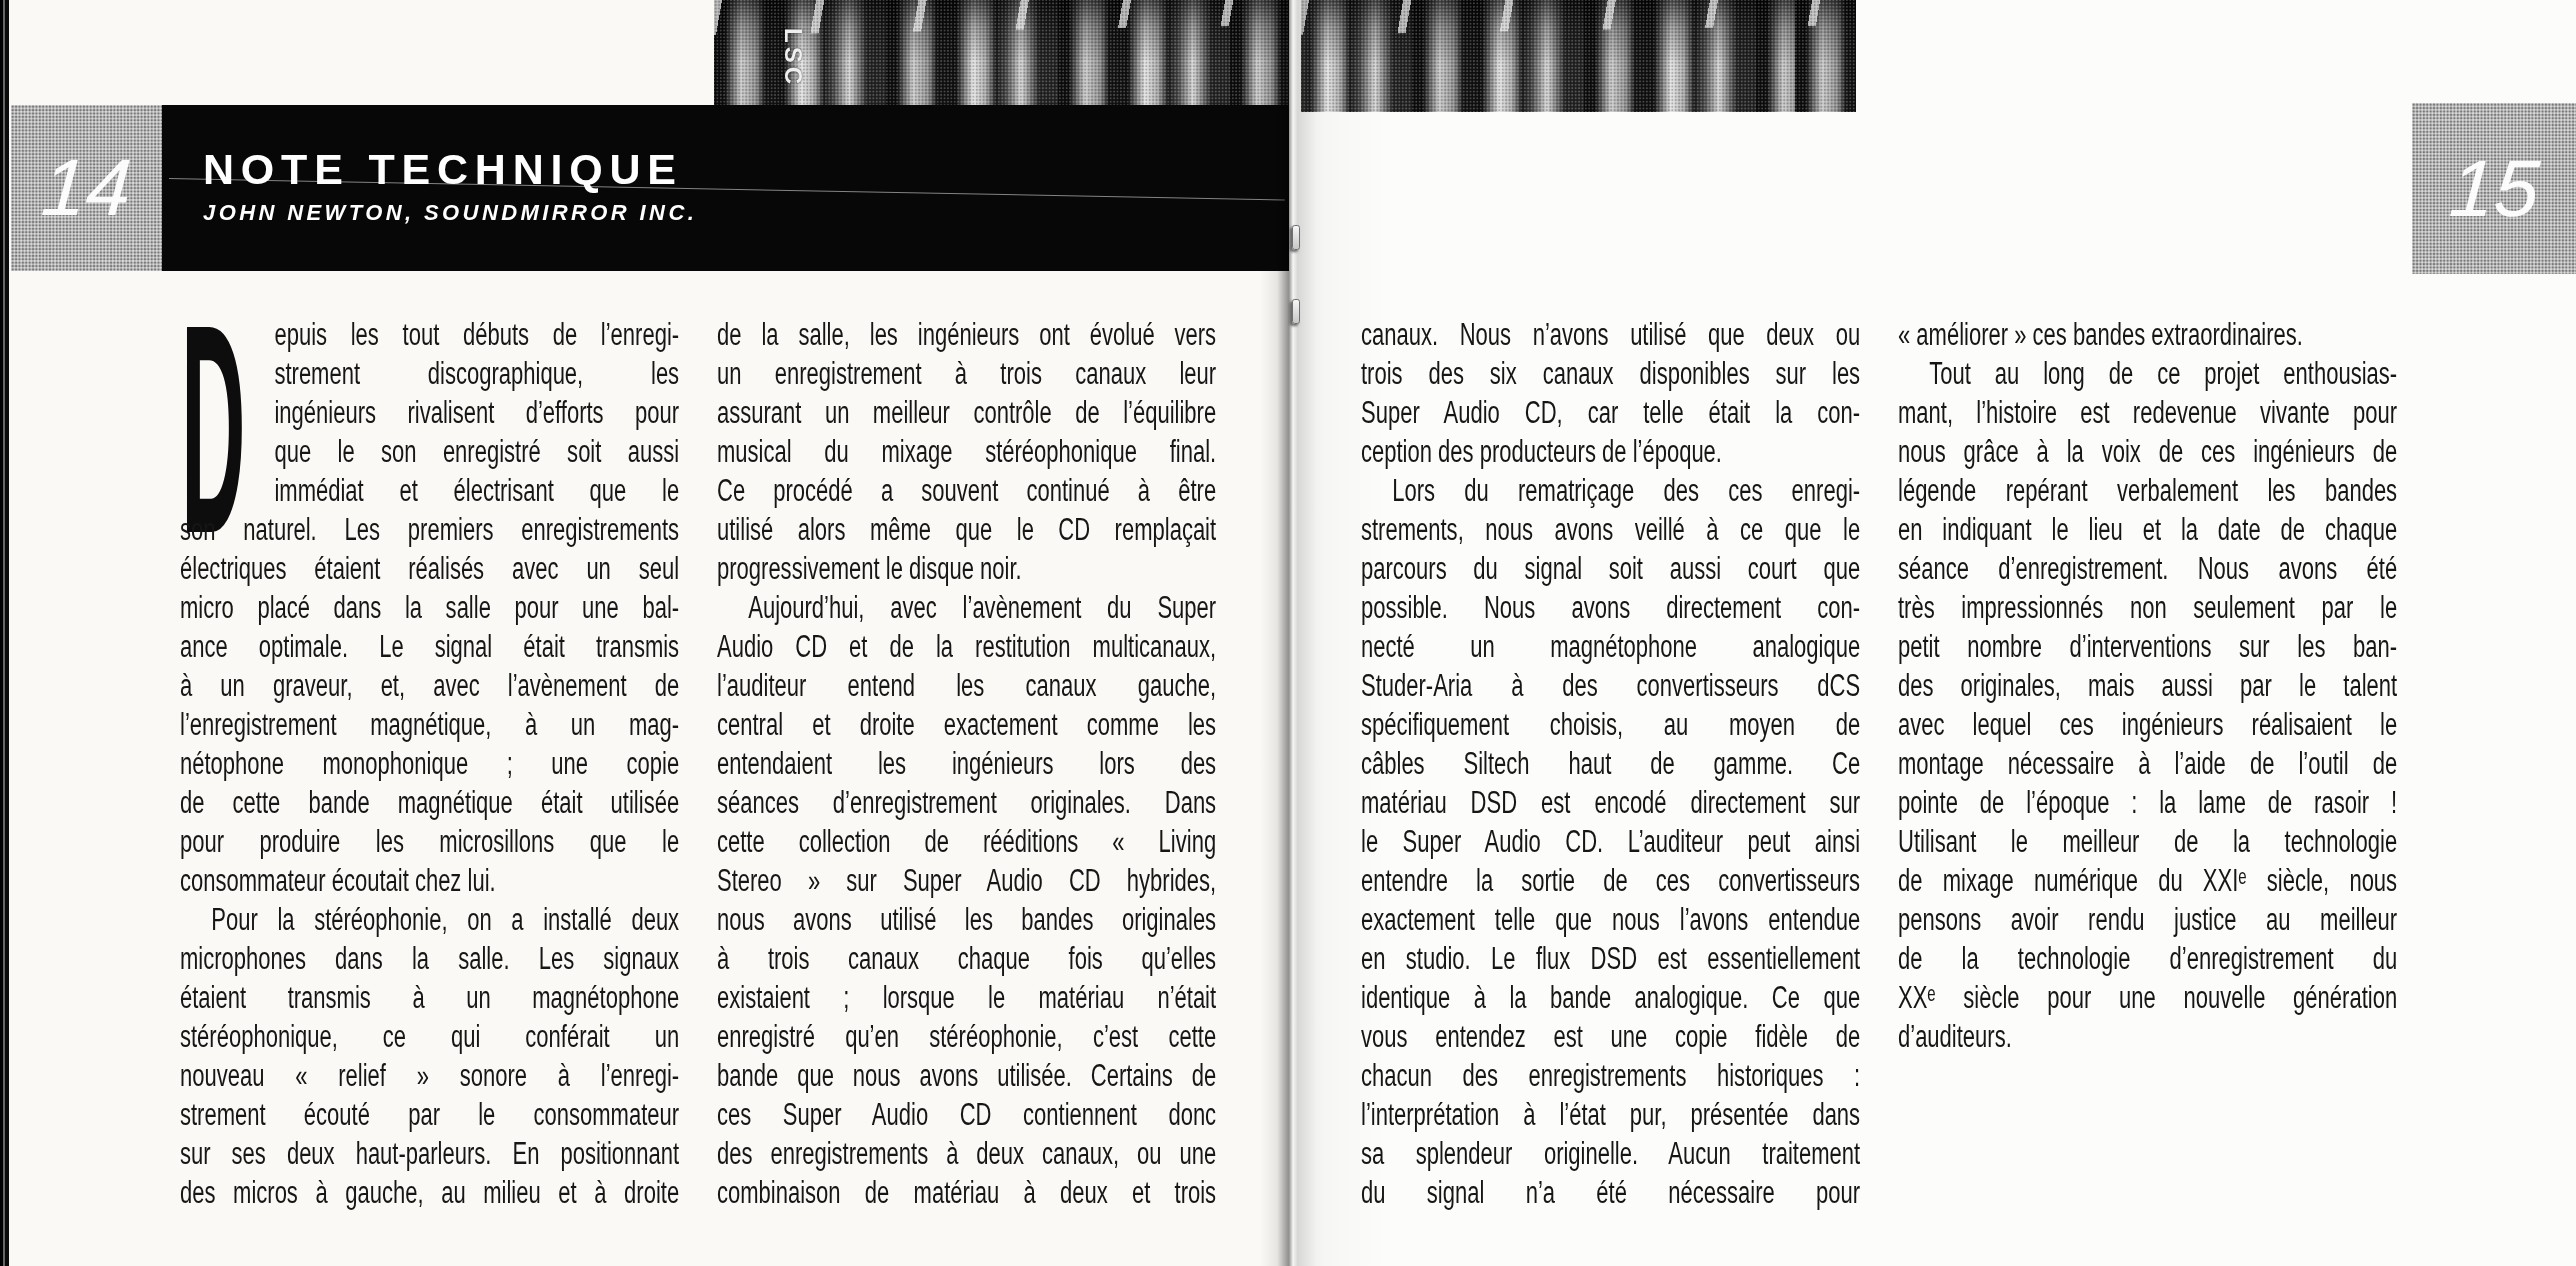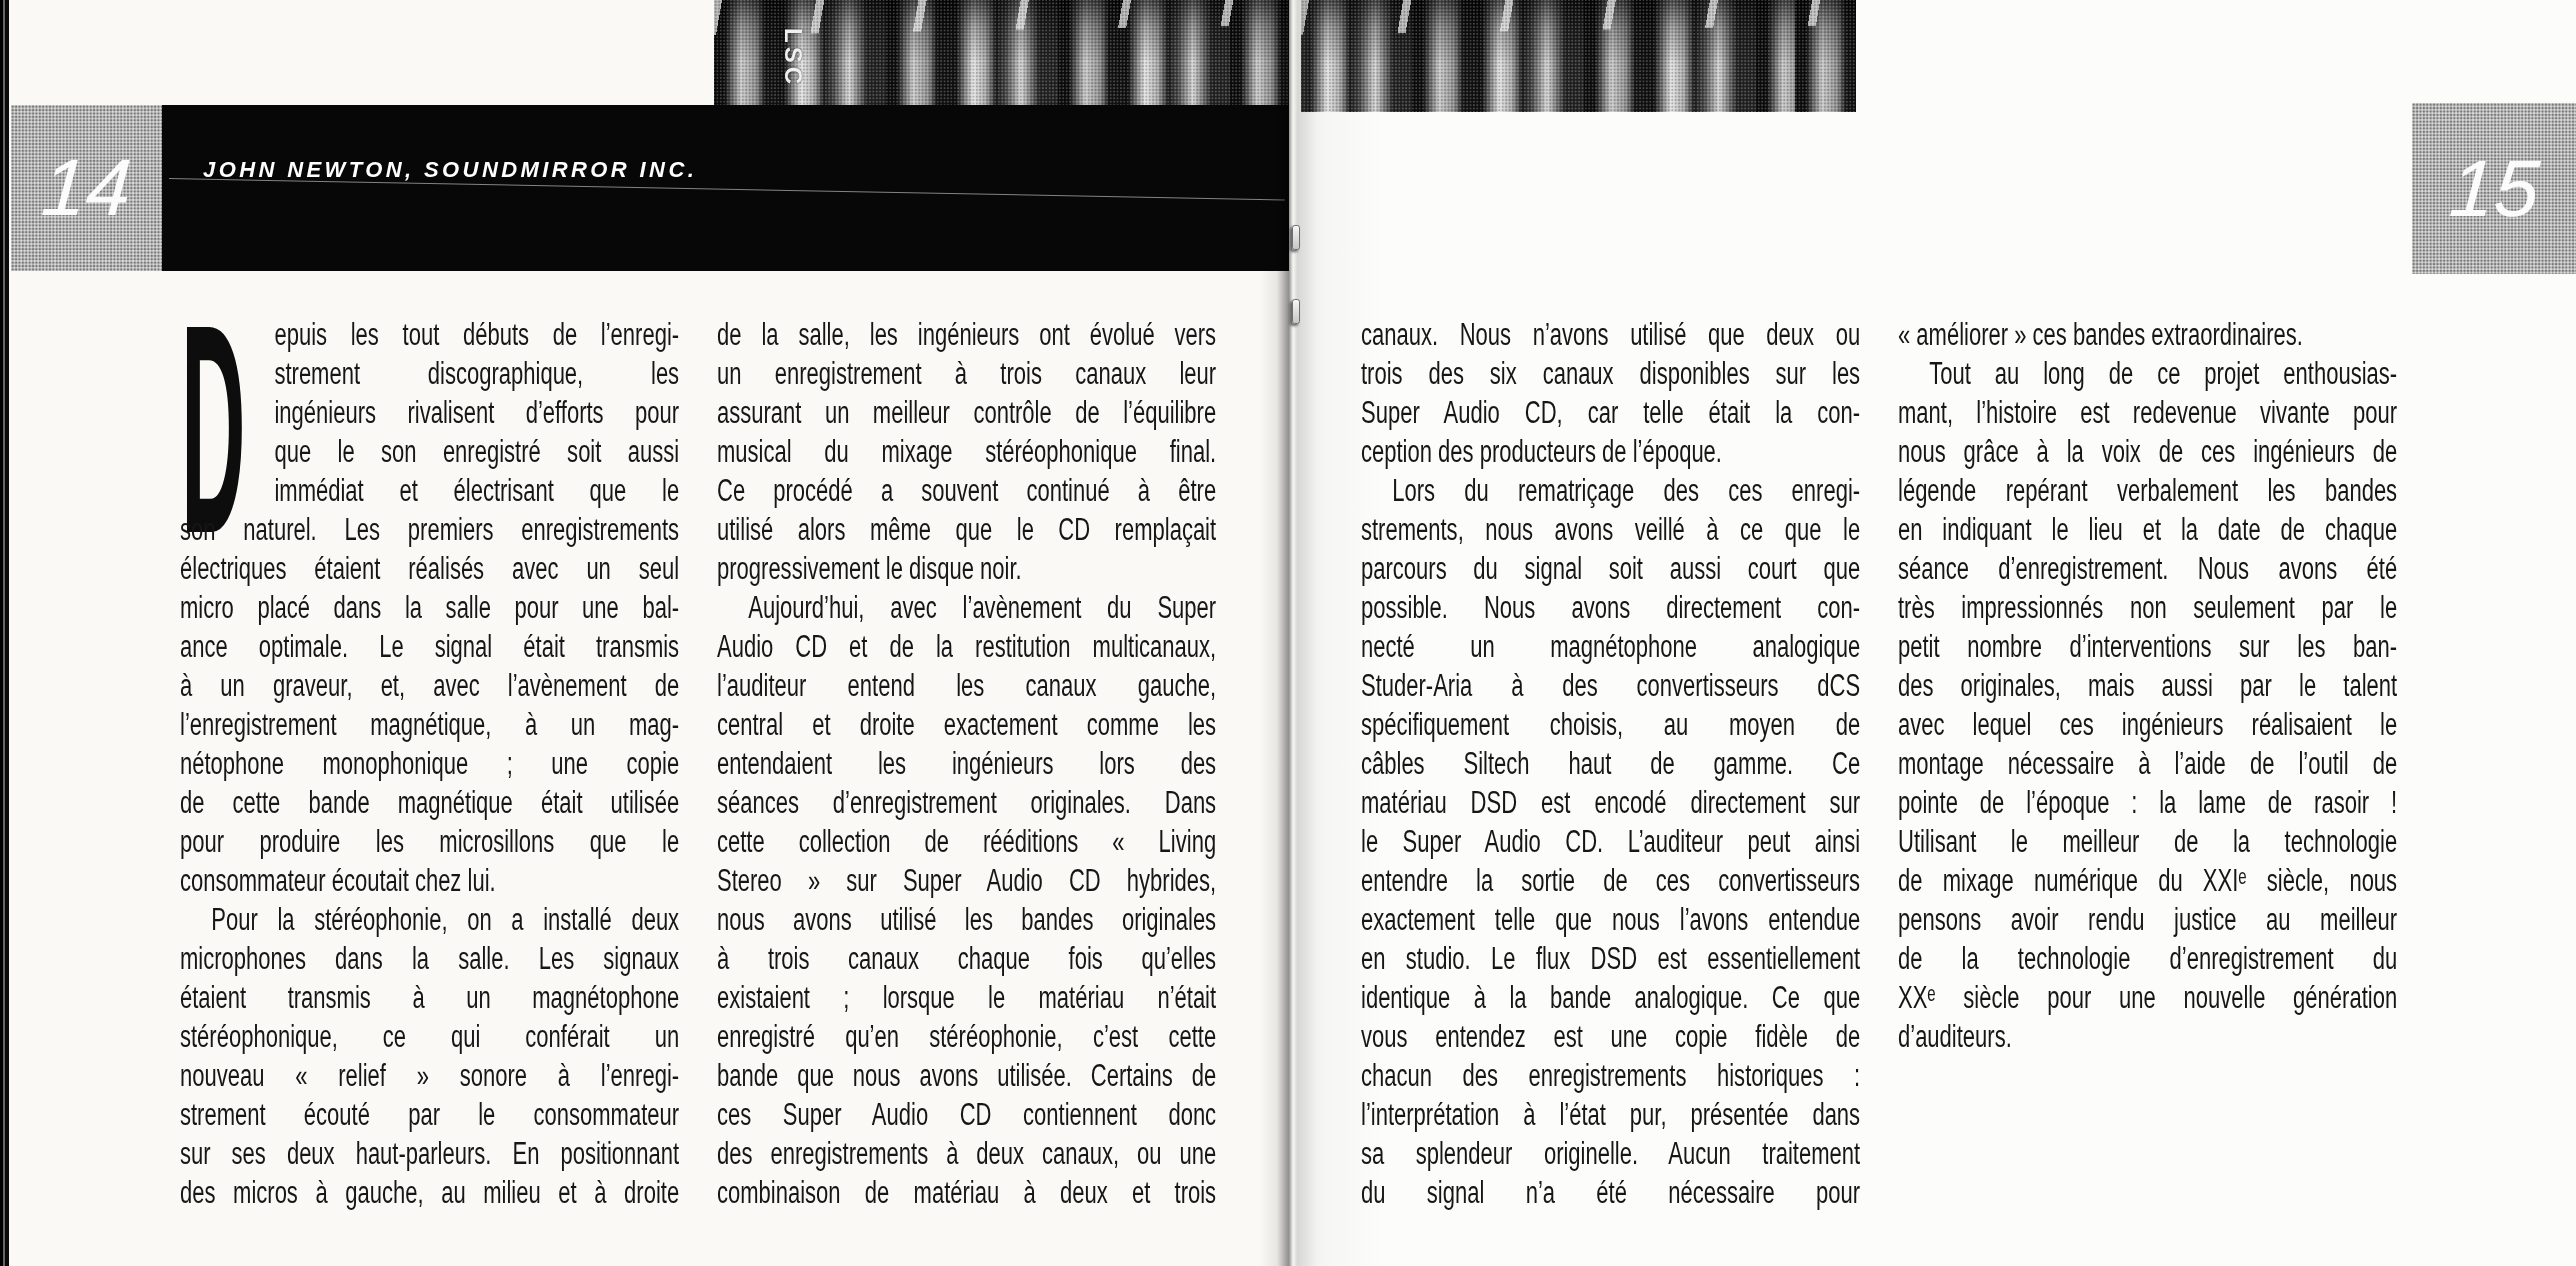--- a/index.html
+++ b/index.html
@@ -124,20 +124,21 @@
   <div class="photo photo-left">
     <span class="spine-label">LSC</span>
   </div>
   <div class="photo photo-right"></div>
 
   <div class="num-band band-left halftone">
     <span class="page-num">14</span>
   </div>
 
   <div class="banner">
+    <div class="banner-title">NOTE TECHNIQUE</div>
     <div class="banner-sub">JOHN NEWTON, SOUNDMIRROR INC.</div>
     <div class="scratch"></div>
   </div>
 
   <div class="num-band band-right halftone">
     <span class="page-num">15</span>
   </div>
 
   <div class="col col-1">
     <div class="dropcap">

